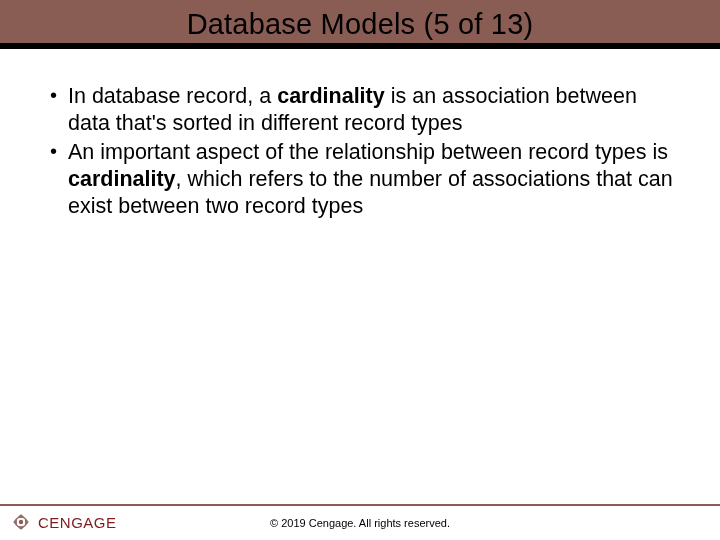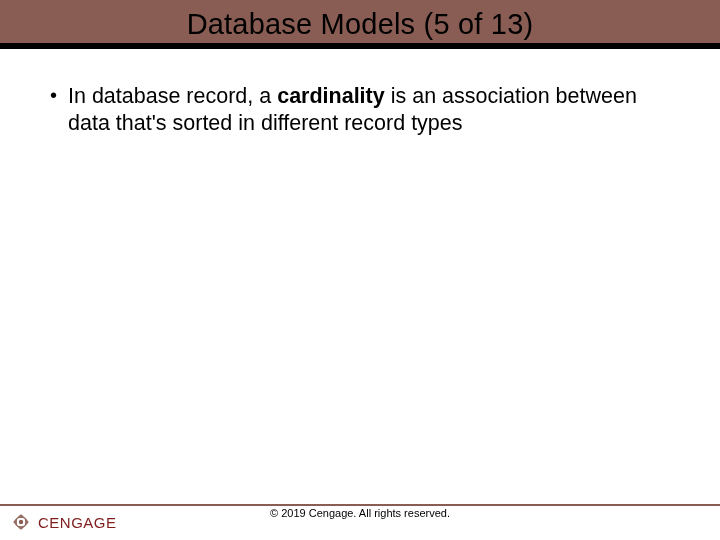--- a/index.html
+++ b/index.html
@@ -89,35 +89,38 @@
       font-size: 15px;
       letter-spacing: 0.5px;
       font-weight: 400;
     }
     .copyright {
       position: absolute;
       width: 100%;
       text-align: center;
       font-size: 11px;
       color: #000;
-      top: 3px;
+      top: 13px;
     }
   </style>
 </head>
 <body>
 
 <div class="title-bar">
   <div class="title-text">Database Models (5 of 13)</div>
 </div>
 <div class="title-underline"></div>
 
 <div class="content">
   <ul class="bullet-list">
     <li class="bullet-item">
       <span>In database record, a </span><span class="bold">cardinality</span><span> is an association between data that's sorted in different record types</span>
+    </li>
+    <li class="bullet-item">
+      <span>An important aspect of the relationship between record types is </span><span class="bold">cardinality</span><span>, which refers to the number of associations that can exist between two record types</span>
     </li>
   </ul>
 </div>
 
 <div class="footer">
   <div class="footer-line"></div>
   <div class="logo">
     <div class="logo-icon">
       <svg viewBox="0 0 24 24" width="22" height="22">
         <g fill="#895d54">

